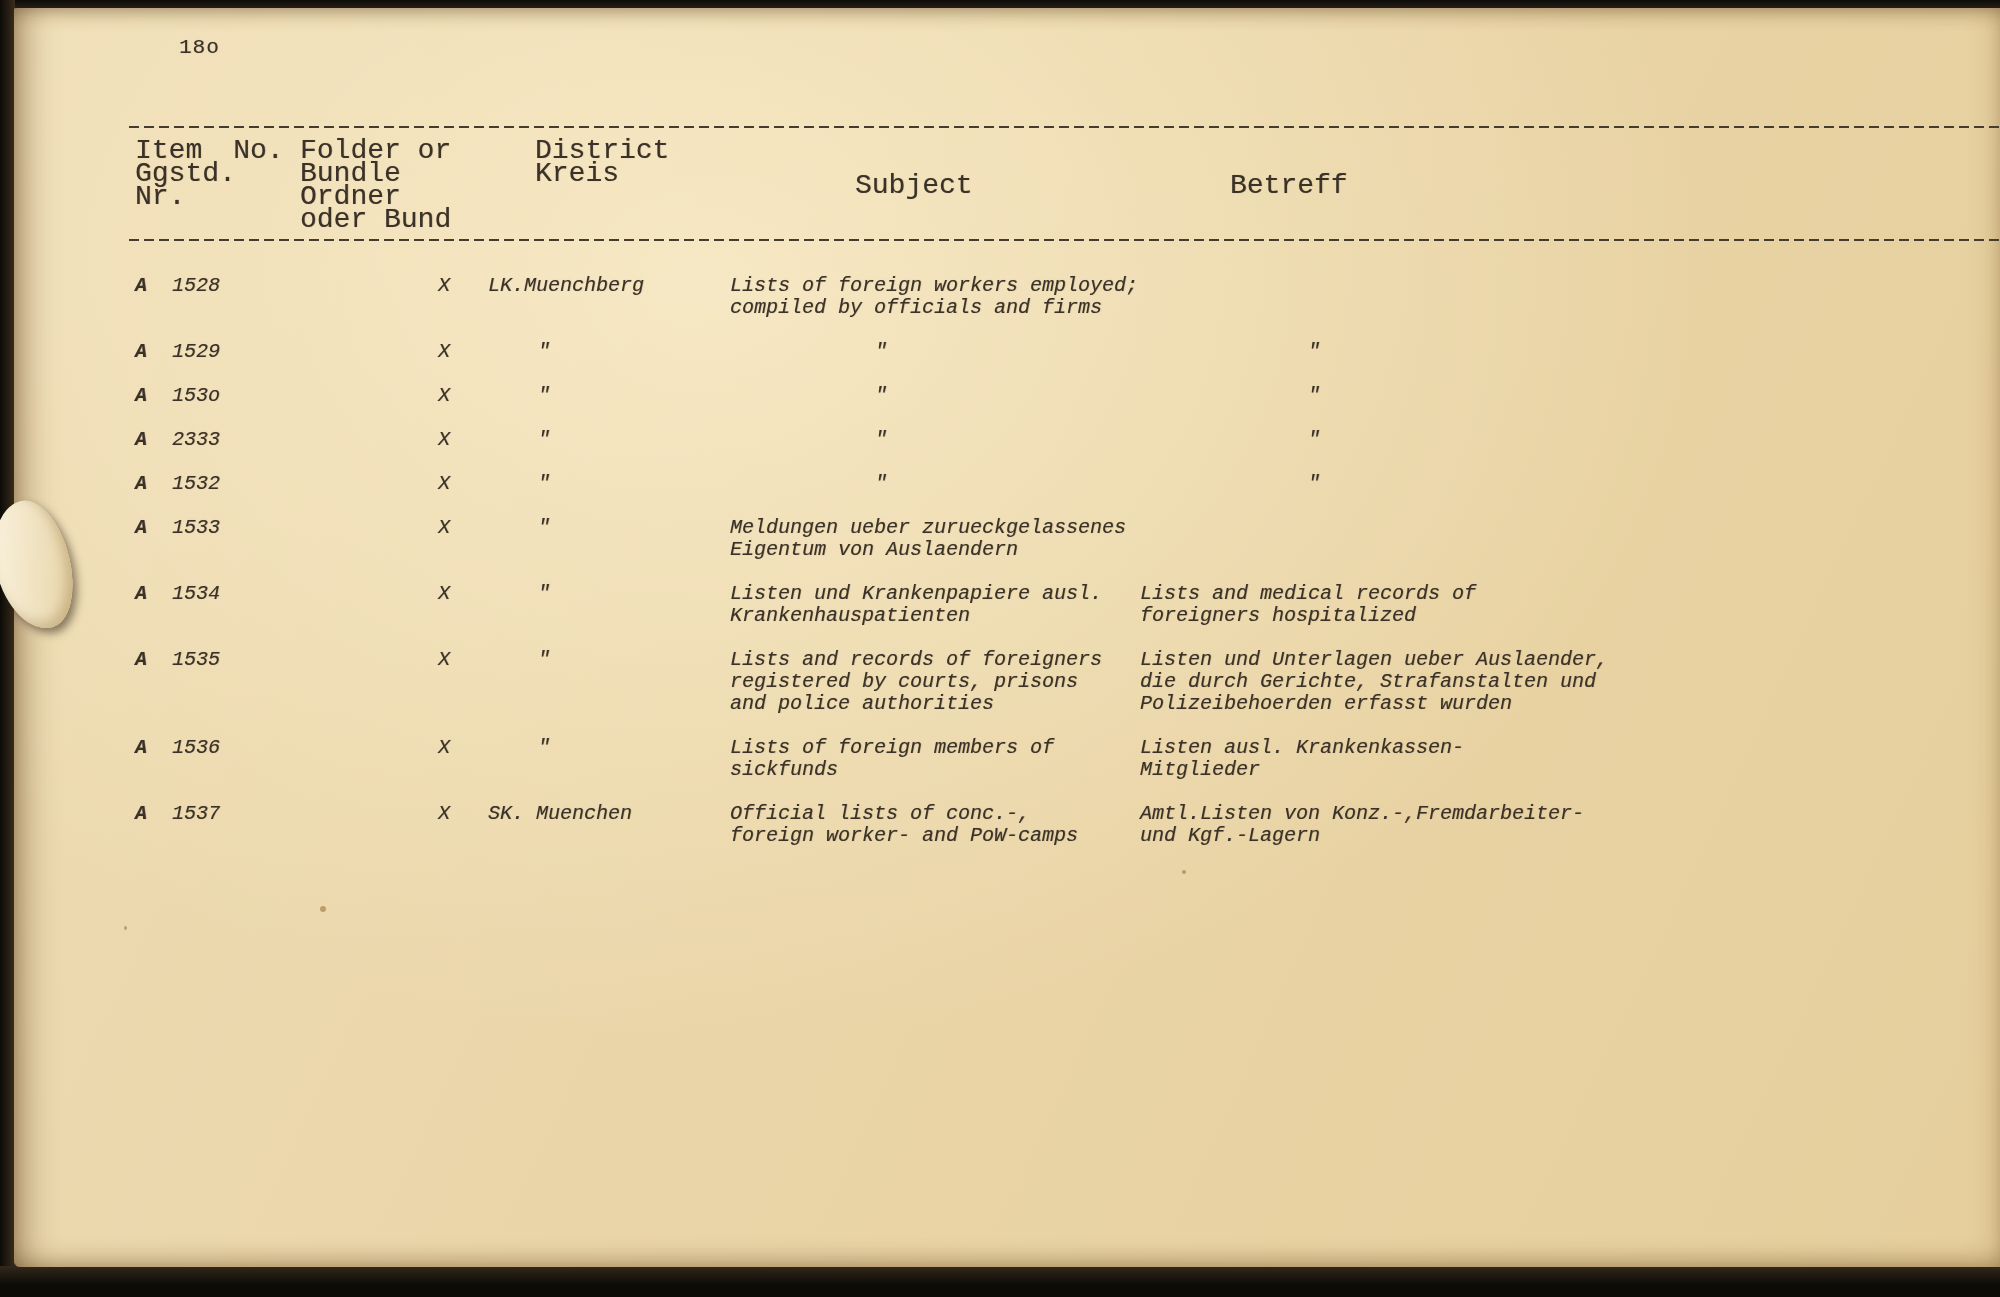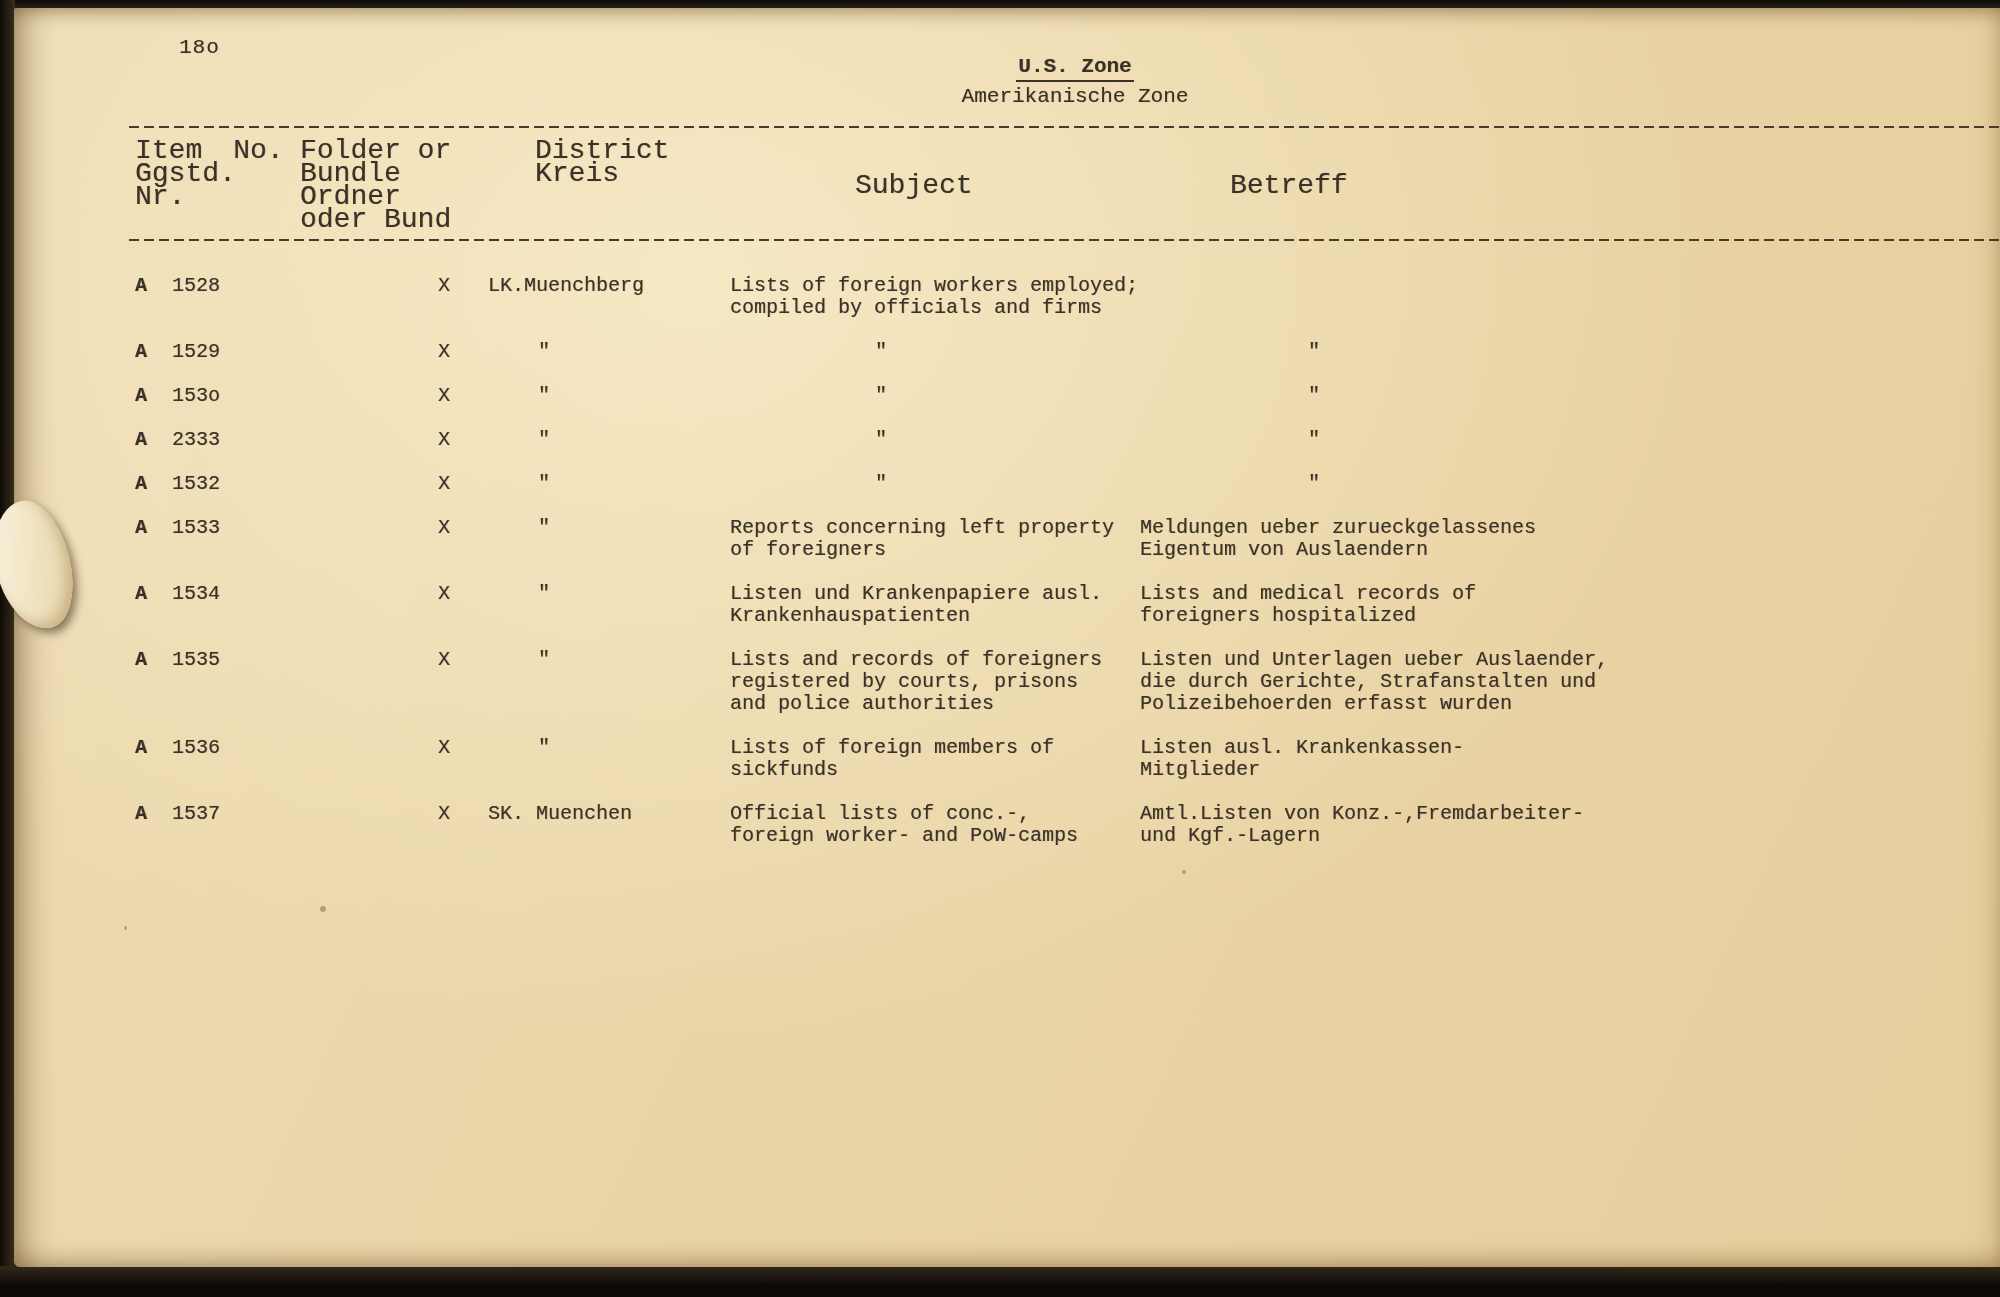--- a/index.html
+++ b/index.html
@@ -41,21 +41,21 @@
   .grid{display:grid;grid-template-columns:165px 180px 250px 410px 1fr;align-items:start;}
 
   .header-row{margin-top:11px;font-size:28px;line-height:23px;}
   .h-item .r1 .w1{display:inline-block;margin-right:31px;}
   .h-district{padding-left:55px;}
   .h-subject{padding-left:125px;align-self:center;}
   .h-betreff{padding-left:90px;align-self:center;}
 
   .rows{margin-top:34px;}
   .row{margin-bottom:22px;font-size:20px;line-height:22px;}
-  .cell{white-space:pre-line;}
+  .cell{white-space:pre-line;font-style:italic;}
   .c-item .item-letter{display:inline-block;width:37px;font-weight:bold;}
   .c-folder{padding-left:138px;}
   .c-district{padding-left:8px;}
   .c-district.ditto{padding-left:58px;}
   .c-subject.ditto{padding-left:145px;}
   .c-betreff.ditto{padding-left:168px;}
 
   .page-curl{
     position:absolute;left:-18px;top:492px;width:74px;height:130px;
     background:linear-gradient(105deg,#f7eed6 20%,#e9d7ac 85%);
@@ -77,24 +77,20 @@
 
 <div class="paper">
 
   <div class="page-curl"></div>
   <div class="speck s1"></div>
   <div class="speck s2"></div>
   <div class="speck s3"></div>
 
   <div class="page-number txt">18o</div>
 
-  <div class="title-block txt">
-    <div><span class="title-main">U.S. Zone</span></div>
-    <div class="title-sub">Amerikanische Zone</div>
-  </div>
 
   <div class="table-area txt">
     <div class="hline"></div>
 
     <div class="header-row grid">
       <div class="h-item">
         <div class="r1">
           <span class="w1">Item</span><span>No.</span>
         </div>
         <div class="r2">Ggstd. Nr.</div>
@@ -146,22 +142,20 @@
           <div class="cell c-item"><span class="item-letter">A</span><span class="item-no">1532</span></div>
           <div class="cell c-folder">X</div>
           <div class="cell c-district ditto">"</div>
           <div class="cell c-subject ditto">"</div>
           <div class="cell c-betreff ditto">"</div>
         </div>
         <div class="row grid">
           <div class="cell c-item"><span class="item-letter">A</span><span class="item-no">1533</span></div>
           <div class="cell c-folder">X</div>
           <div class="cell c-district ditto">"</div>
-          <div class="cell c-subject">Reports concerning left property
-of foreigners</div>
           <div class="cell c-betreff">Meldungen ueber zurueckgelassenes
 Eigentum von Auslaendern</div>
         </div>
         <div class="row grid">
           <div class="cell c-item"><span class="item-letter">A</span><span class="item-no">1534</span></div>
           <div class="cell c-folder">X</div>
           <div class="cell c-district ditto">"</div>
           <div class="cell c-betreff">Listen und Krankenpapiere ausl.
 Krankenhauspatienten</div>
           <div class="cell c-subject">Lists and medical records of

